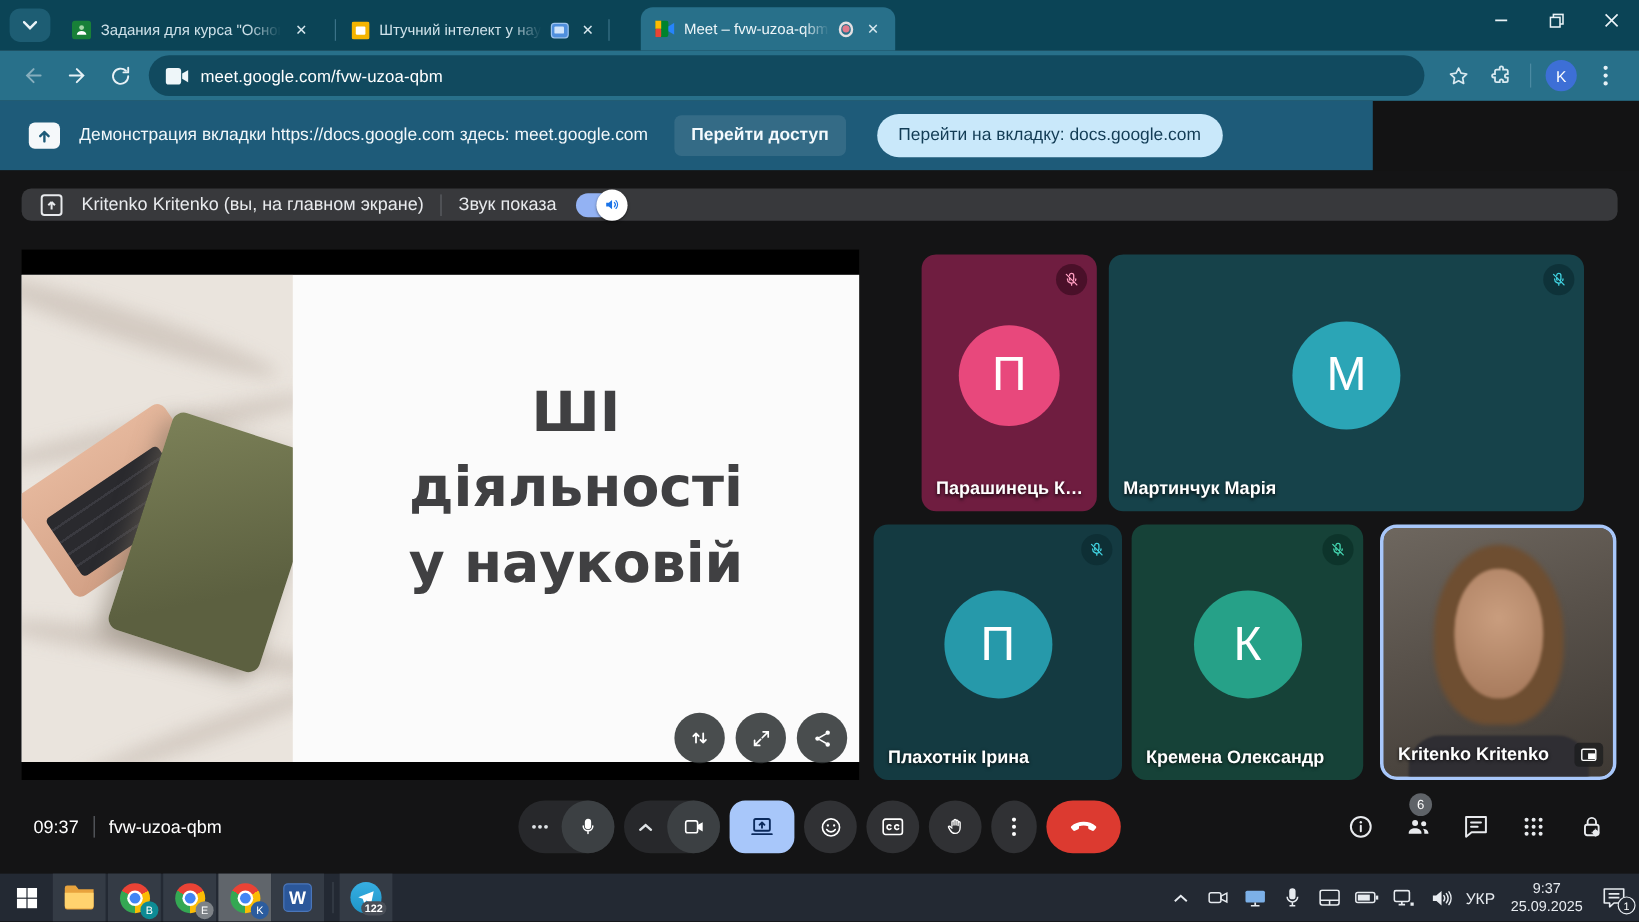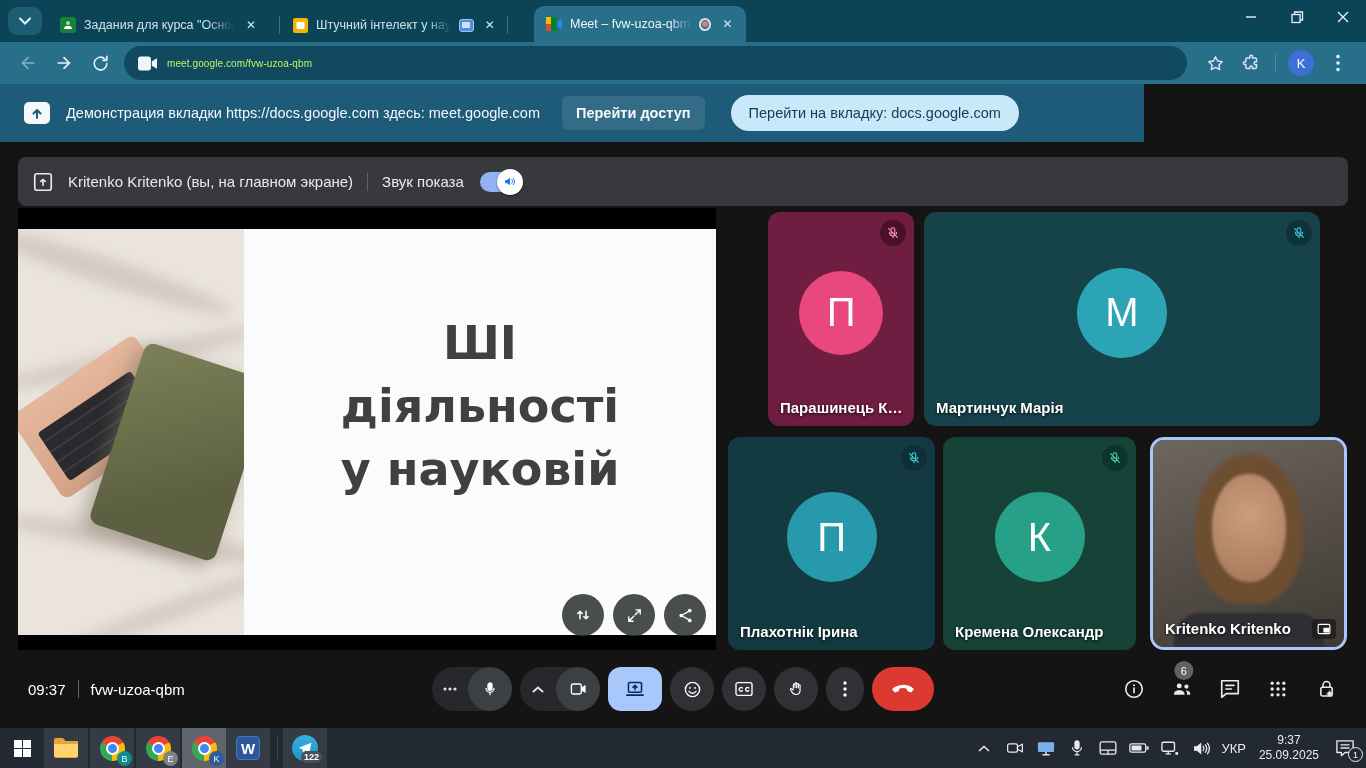--- a/index.html
+++ b/index.html
@@ -27,38 +27,38 @@
   .rec-ind { width:13px; height:13px; border-radius:50%; border:2px solid #e4dfe2; display:flex; align-items:center; justify-content:center; }
   .rec-ind i { width:6px; height:6px; border-radius:50%; background:#e2798b; }
   .winctl { margin-left:auto; display:flex; align-self:flex-start; }
   .winbtn { width:46px; height:34px; display:flex; align-items:center; justify-content:center; color:#eaf2f6; }
 
   .toolbar { position:absolute; left:0; top:42px; width:1366px; height:42px; background:#28708a;
     display:flex; align-items:center; padding:0 10px; }
   .navbtn { width:32px; height:32px; border-radius:50%; display:flex; align-items:center; justify-content:center; margin:0 2px; }
   .omnibox { flex:1; height:34px; margin:0 10px 0 6px; border-radius:17px; background:#114a5f;
     display:flex; align-items:center; gap:10px; padding:0 14px; }
-  .omni-url { font-size:10px; color:#bef264; letter-spacing:.1px; }
+  .omni-url { font-size:14px; color:#ffffff; letter-spacing:.1px; }
   .avatarK { width:26px; height:26px; border-radius:50%; background:#3d6fd6; color:#fff; font-size:13px;
     display:flex; align-items:center; justify-content:center; margin:0 6px; }
   .tb-sep { width:1px; height:20px; background:#4b8aa2; margin:0 6px; }
 
   .infobar { position:absolute; left:0; top:84px; width:1144px; height:58px; background:#1e5b79;
     display:flex; align-items:center; padding:0 24px; color:#f2f8fb; }
   .share-glyph { width:26px; height:22px; background:#f5f8fa; border-radius:5px; margin-right:16px;
     display:flex; align-items:center; justify-content:center; }
   .infobar .msg { font-size:14.5px; }
   .btn-stopaccess { margin-left:22px; padding:9px 14px; border-radius:6px; background:rgba(255,255,255,.10);
     color:#f4fafd; font-size:14.5px; font-weight:700; }
   .btn-switchtab { margin-left:26px; padding:10px 18px; border-radius:20px; background:#c9e8fa;
     color:#123c55; font-size:14.5px; font-weight:500; }
 
   
   .meet { position:absolute; left:0; top:142px; width:1366px; height:586px; background:#141415; }
-  .banner { position:absolute; left:18px; right:18px; top:15px; height:49px; background:#38393c; border-radius:8px;
+  .banner { position:absolute; left:18px; right:18px; top:15px; height:27px; background:#38393c; border-radius:8px;
     display:flex; align-items:center; gap:14px; padding:0 12px 0 14px; color:#e8eaed; font-size:15px; }
   .banner .bsep { width:1px; height:18px; background:#5f6368; }
   .toggle { position:relative; width:40px; height:20px; border-radius:10px; background:#93b2f3; margin-left:2px; }
   .toggle .knob { position:absolute; right:-3px; top:-3px; width:26px; height:26px; border-radius:50%; background:#fff;
     box-shadow:0 1px 2px rgba(0,0,0,.5); display:flex; align-items:center; justify-content:center; }
   .btn-stoppresent { margin-left:auto; background:#aecbfa; color:#1f3760; font-size:15px; font-weight:500;
     padding:8px 18px; border-radius:18px; }
 
   .stage { position:absolute; left:18px; top:66px; width:698px; height:442px; background:#000; }
   .slide { position:absolute; left:0; right:0; top:21px; bottom:15px; background:#fbfbfb; display:flex; overflow:hidden; }

